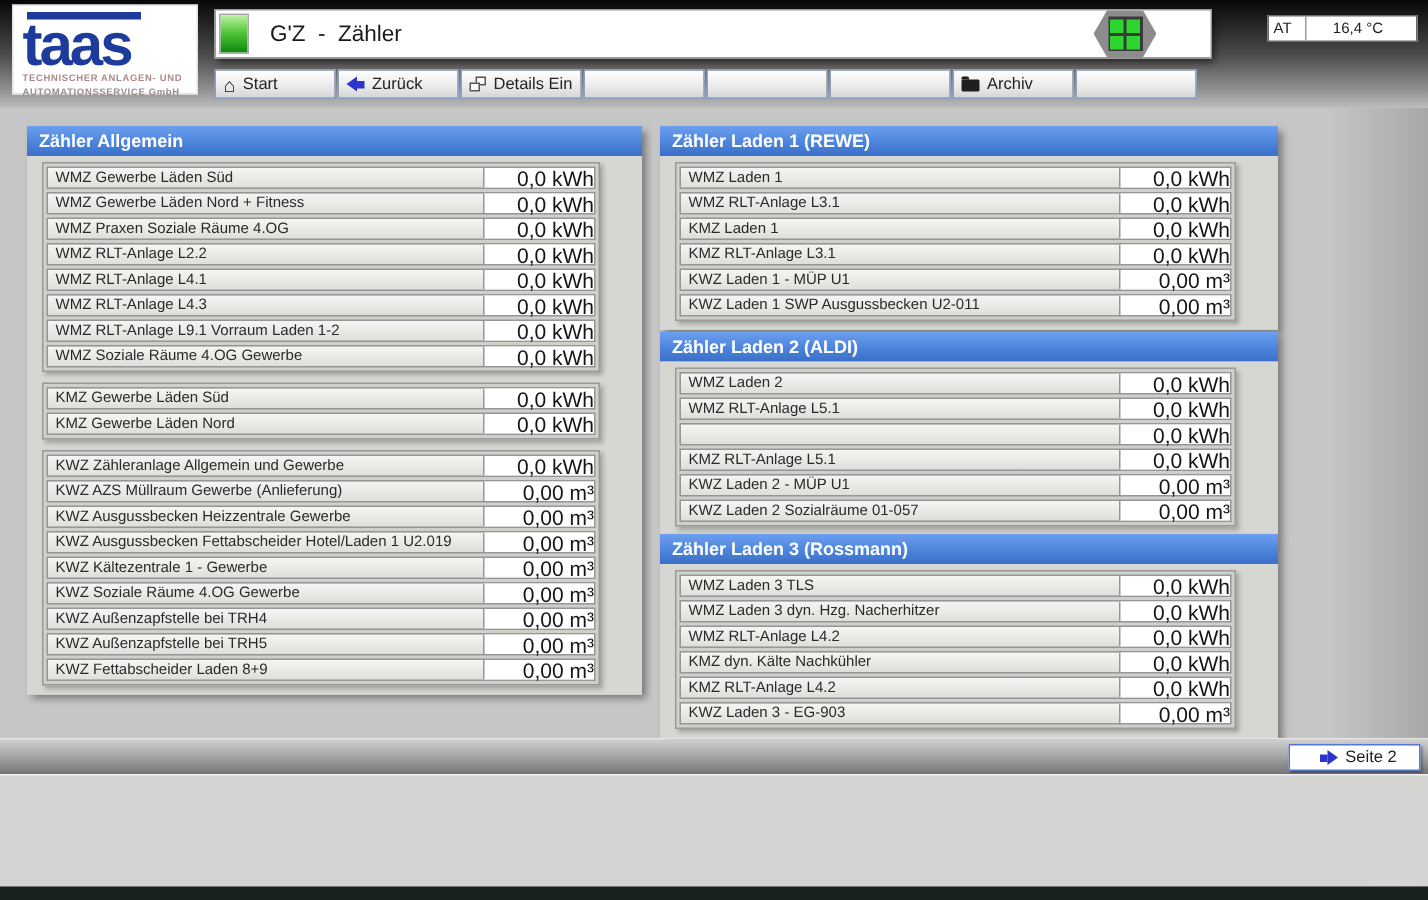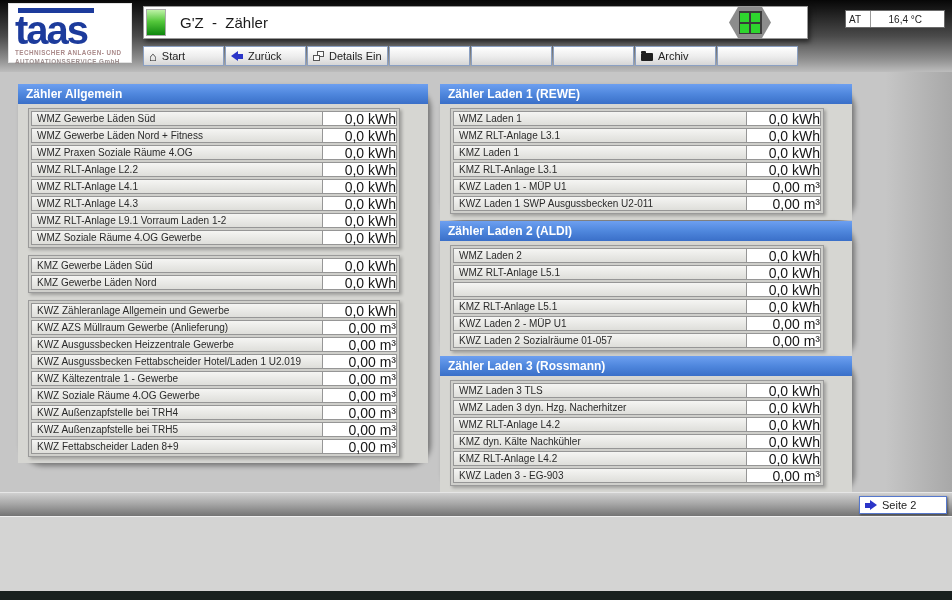--- a/index.html
+++ b/index.html
@@ -49,21 +49,21 @@
   .tbi-arrow-left .tri { width:0; height:0; border-top:5px solid transparent; border-bottom:5px solid transparent; border-right:7px solid #2b35c8; }
   .tbi-arrow-left .tail { width:5px; height:5px; background:#2b35c8; }
   .tbi-windows { position:relative; width:11px; height:10px; display:inline-block; }
   .tbi-windows i { position:absolute; width:7px; height:6px; border:1px solid #555; background:#fafafa; display:block; }
   .tbi-windows .w2 { right:0; top:0; }
   .tbi-windows .w1 { left:0; bottom:0; }
   .tbi-folder { position:relative; display:inline-block; width:12px; height:8px; background:#1f1f1f; border-radius:1px; margin-top:2px; }
   .tbi-folder::before { content:''; position:absolute; top:-2px; left:0; width:5px; height:2px; background:#1f1f1f; border-radius:1px 1px 0 0; }
 
   
-  .panel { position:absolute; box-shadow:3px 3px 5px rgba(0,0,0,0.40);border-radius:22px; }
+  .panel { position:absolute; box-shadow:3px 3px 5px rgba(0,0,0,0.40); }
   .panel-header { height:20px; background:linear-gradient(180deg,#6d9ff0 0%,#4f87dd 50%,#3a6fc8 100%);
     color:#ffffff; font-weight:bold; font-size:12px; display:flex; align-items:center; padding-left:8px; }
   .panel-body { background:#d6d6d2; padding:4px 28px 6px 10px; }
   .group { border:1px solid #9a9a9a; padding:2px; background:#cfcfcb;
     box-shadow:2px 2px 3px rgba(0,0,0,0.25); margin-bottom:7px; }
   .group:last-child { margin-bottom:0; }
   .m-row { height:15px; border:1px solid #969696; margin-bottom:2px; display:flex; align-items:stretch;
     background:linear-gradient(180deg,#f5f5f3 0%,#dededa 100%);justify-content:flex-end; }
   .m-row:last-child { margin-bottom:0; }
   .m-label { flex:1; font-size:10px; color:#2a2a2a; display:flex; align-items:center; padding-left:5px;
@@ -74,21 +74,21 @@
   #panel-0 { left:18px;  top:84px;  width:410px; }
   #panel-1 { left:440px; top:84px;  width:412px; }
   #panel-2 { left:440px; top:221px; width:412px; }
   #panel-3 { left:440px; top:356px; width:412px; }
 
   
   .pager-band { position:absolute; left:0; top:492px; width:952px; height:24px;
     background:linear-gradient(180deg,#d0d0d0 0%,#a9a9a9 45%,#747474 100%); border-top:1px solid #e6e6e6; }
   .page-btn { position:absolute; top:3px; right:5px; width:88px; height:18px; background:#ffffff;
     border:1px solid #5577cc; display:flex; align-items:center; gap:5px; padding-left:5px;
-    font-size:11px; color:#222; cursor:pointer; box-shadow:1px 1px 2px rgba(0,0,0,0.45); }
+    font-size:11px; color:#222; cursor:pointer; box-shadow:1px 1px 2px rgba(0,0,0,0.45);justify-content:center; }
   .pg-arrow { display:inline-flex; align-items:center; }
   .pg-arrow .tail { width:5px; height:5px; background:#2b35c8; }
   .pg-arrow .tri { width:0; height:0; border-top:5px solid transparent; border-bottom:5px solid transparent; border-left:7px solid #2b35c8; }
 
   .footer-area { position:absolute; left:0; top:516px; width:952px; height:75px; background:#d4d4d3; border-top:1px solid #f0f0f0; }
   .bottom-bar { position:absolute; left:0; top:591px; width:952px; height:9px; background:#19211f; }
 </style>
 </head>
 <body>
 

